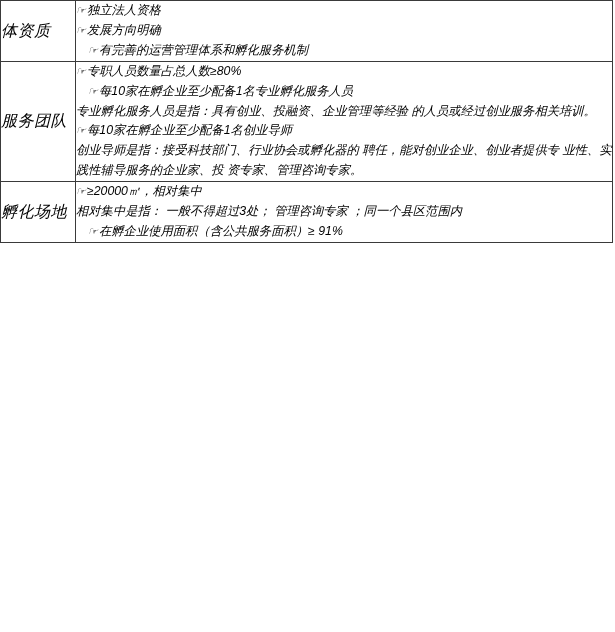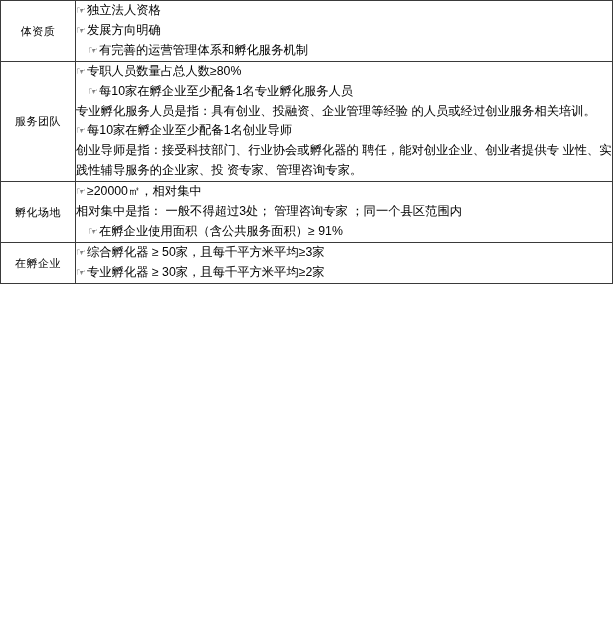--- a/index.html
+++ b/index.html
@@ -22,25 +22,25 @@
   table.criteria {
     border-collapse: collapse;
     width: 613px;
     margin: 0;
     table-layout: fixed;
   }
   table.criteria td {
     border: 1px solid #3a3a3a;
     vertical-align: middle;
     padding: 0;
+    font-style: italic;
   }
   td.label {
     width: 74px;
-    text-align: center;
-    font-size: 11px;
+    font-size: 16px;
     line-height: 1.5;
     letter-spacing: 0.5px;
     padding: 2px 3px;
   }
   td.content {
     padding: 5px 4px 5px 4px;
     font-size: 12.3px;
     line-height: 1.62;
   }
   .line {
@@ -85,22 +85,15 @@
           </td>
         </tr>
         <tr>
           <td class="label">孵化场地</td>
           <td class="content">
             <span class="line indent1"><span class="bullet">☞</span><span>≥20000㎡，相对集中</span></span>
             <span class="line indent1"><span>相对集中是指： 一般不得超过3处； 管理咨询专家 ；同一个县区范围内</span></span>
             <span class="line indent2"><span class="bullet">☞</span><span>在孵企业使用面积（含公共服务面积）≥ 91%</span></span>
           </td>
         </tr>
-        <tr>
-          <td class="label">在孵企业</td>
-          <td class="content">
-            <span class="line indent1"><span class="bullet">☞</span><span>综合孵化器 ≥ 50家，且每千平方米平均≥3家</span></span>
-            <span class="line indent1"><span class="bullet">☞</span><span>专业孵化器 ≥ 30家，且每千平方米平均≥2家</span></span>
-          </td>
-        </tr>
       </tbody>
   </table>
 </div>
 
 </body></html>

